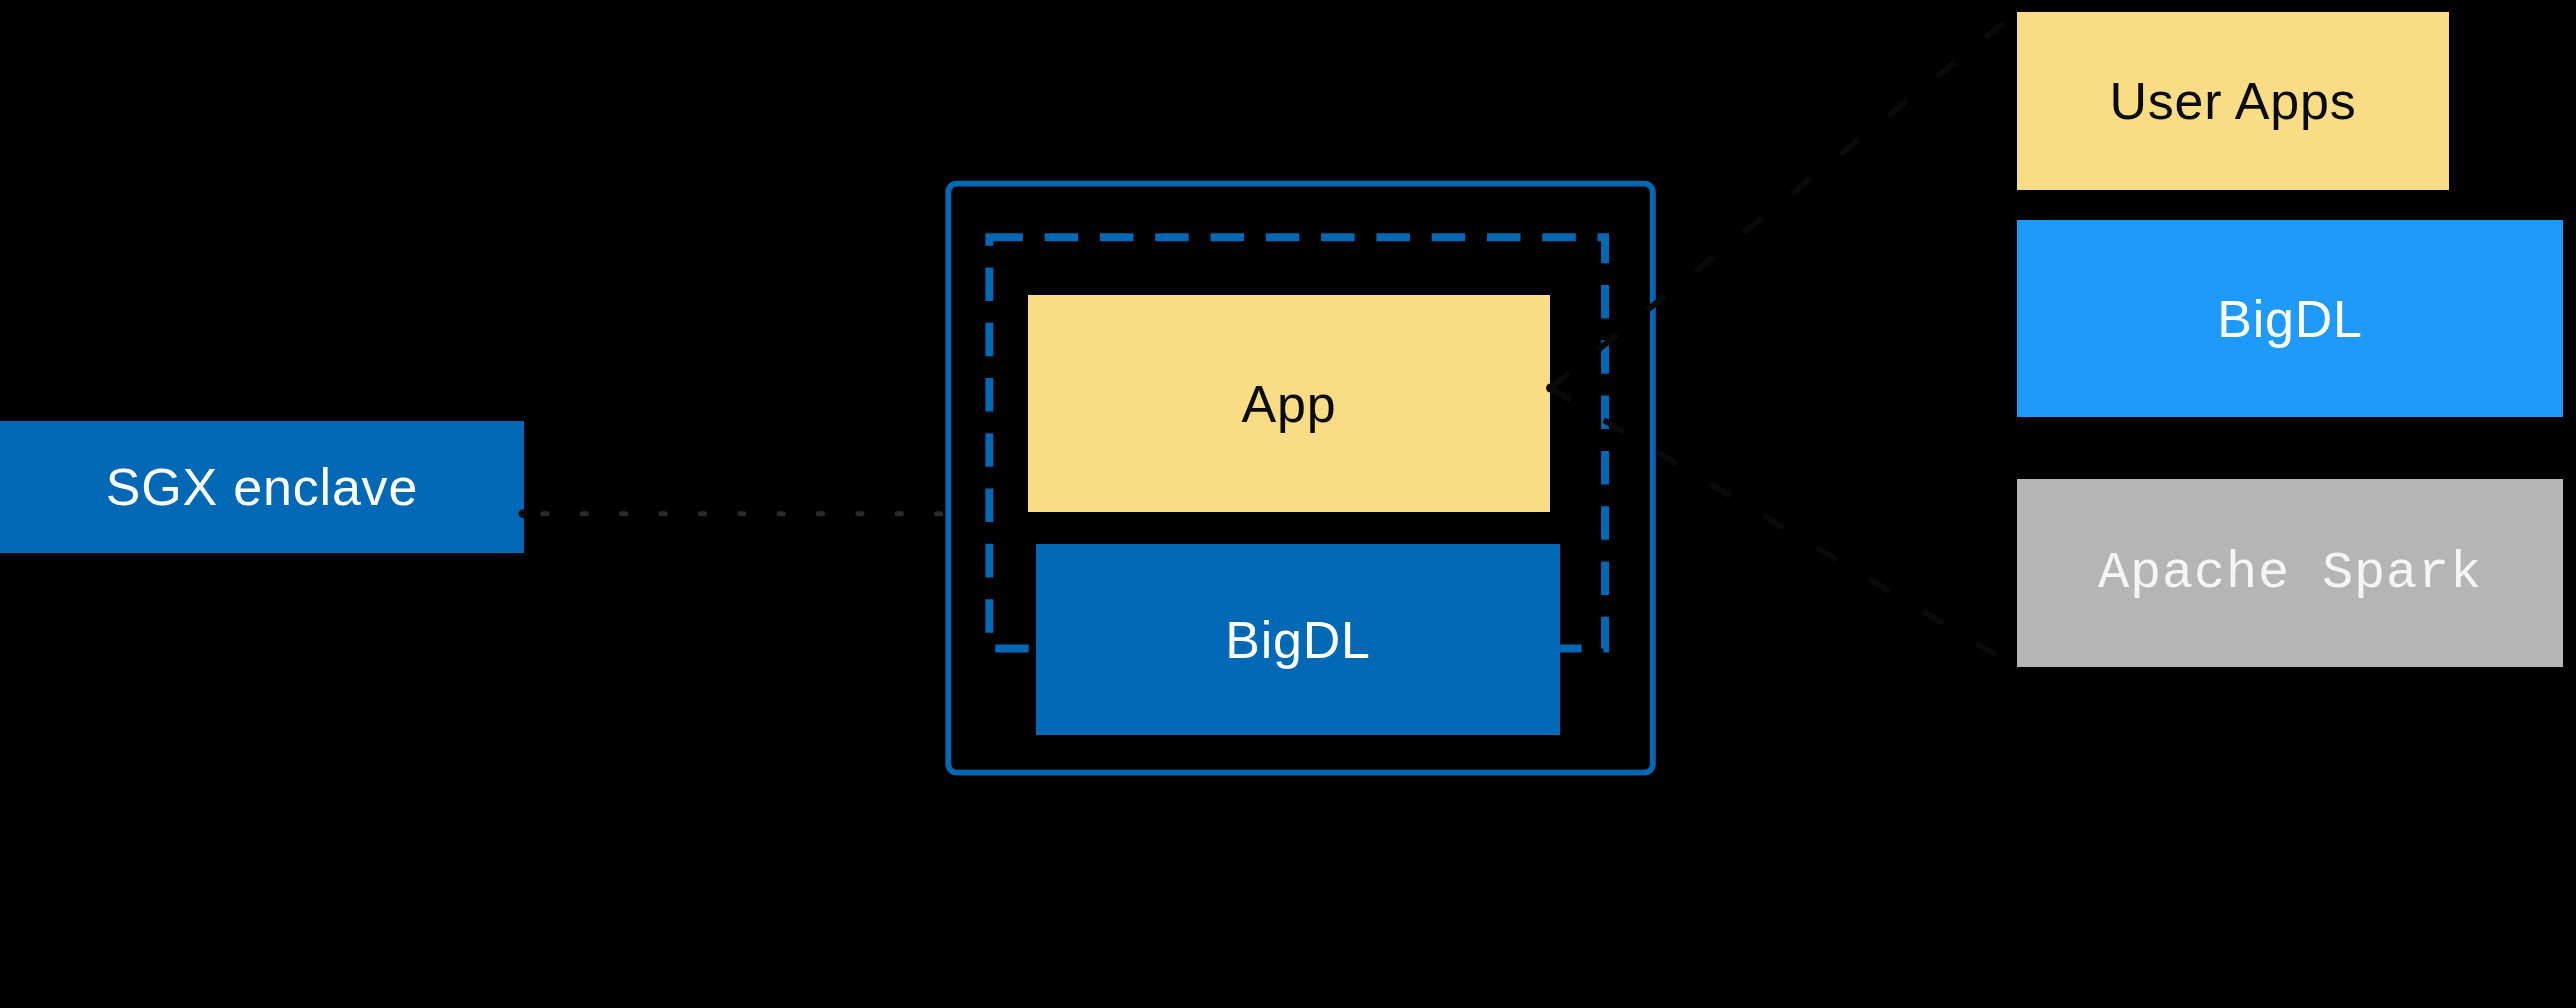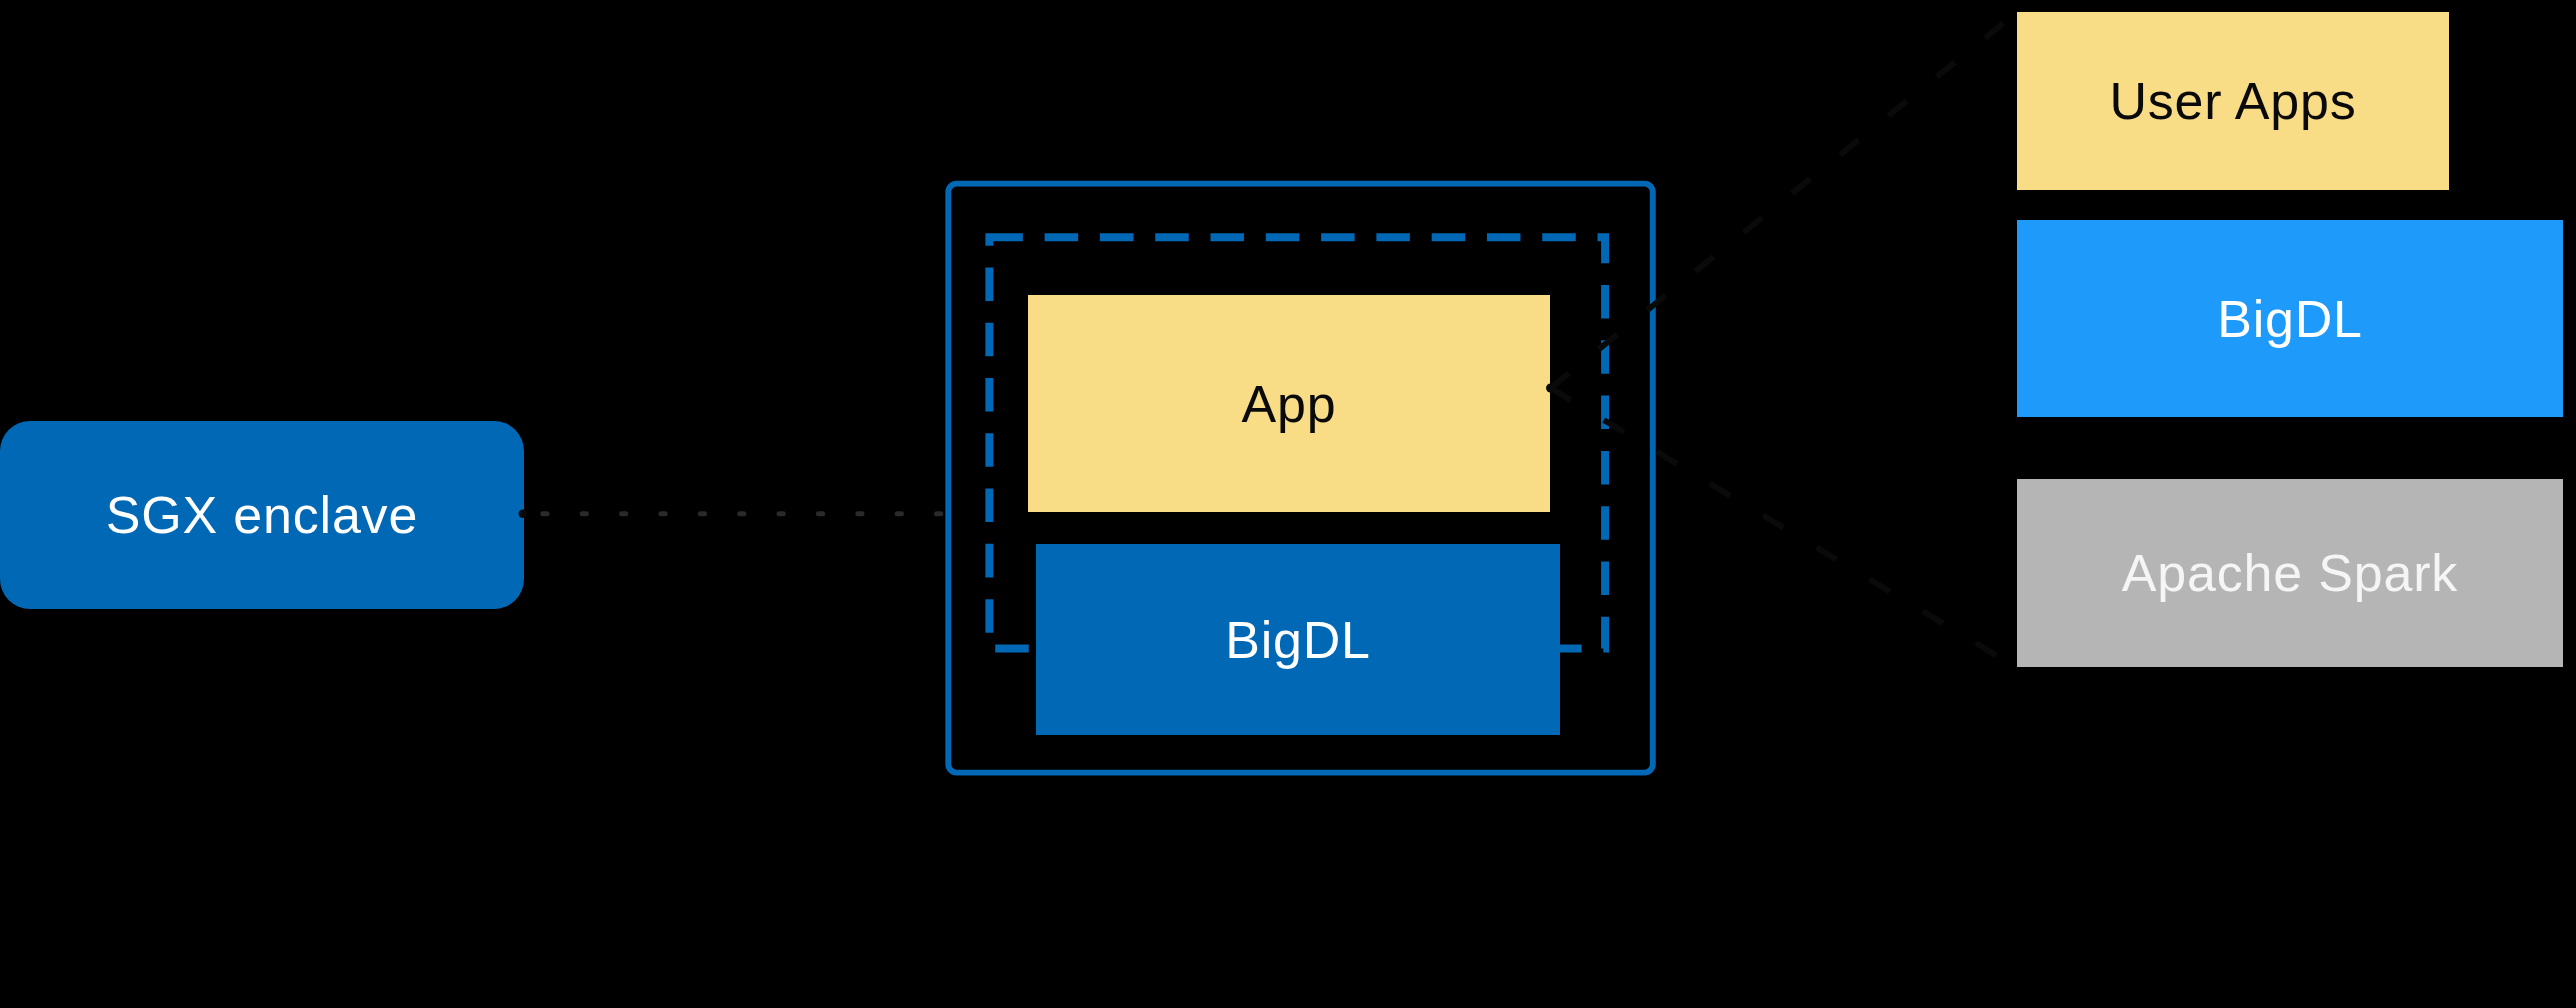--- a/index.html
+++ b/index.html
@@ -14,29 +14,29 @@
   .under{z-index:1;}
   .boxes{z-index:2;}
   .over{z-index:3;pointer-events:none;}
   .box{
     position:absolute;
     display:flex;align-items:center;justify-content:center;
     font-size:52px;
     letter-spacing:0.8px;
   }
   
-  .sgx{left:0px;top:421px;width:524px;height:188px;background:var(--intel_blue);color:var(--text_light);border-radius:30px;}
+  .sgx{left:0px;top:421px;width:524px;height:132px;background:var(--intel_blue);color:var(--text_light);}
   
   .app{left:1028px;top:295px;width:522px;height:217px;background:var(--soft_yellow);color:var(--text_dark);}
   .libos{left:1036px;top:544px;width:524px;height:191px;background:var(--intel_blue);color:var(--text_light);}
   .os{left:947px;top:818px;width:705px;height:190px;background:var(--gray_os);color:var(--text_light);font-weight:bold;font-size:57px;}
   
   .userapps{left:2017px;top:11.7px;width:432px;height:178px;background:var(--soft_yellow);color:var(--text_dark);}
   .bigdl{left:2017px;top:220px;width:546px;height:197px;background:var(--bright_blue);color:var(--text_light);}
-  .spark{left:2017px;top:479px;width:546px;height:188px;background:var(--gray_spark);color:var(--spark_text);}
+  .spark{left:2017px;top:479px;width:546px;height:188px;background:var(--gray_spark);color:var(--spark_text);font-family:Liberation Mono, monospace;}
 
   .enclave-outline{fill:none;stroke:var(--intel_blue);stroke-width:7px;}
   .enclave-dashed{fill:none;stroke:var(--intel_blue);stroke-width:9.5px;stroke-dasharray:40 26;}
   .dotted-leader{stroke:var(--faint_dot);stroke-width:6px;stroke-dasharray:5 42;stroke-linecap:round;fill:none;}
   .ray{stroke:var(--annotation_black);stroke-width:7px;stroke-dasharray:28 46;fill:none;}
   .arrow-dot{fill:var(--annotation_black);}
 </style>
 </head>
 <body>
 

